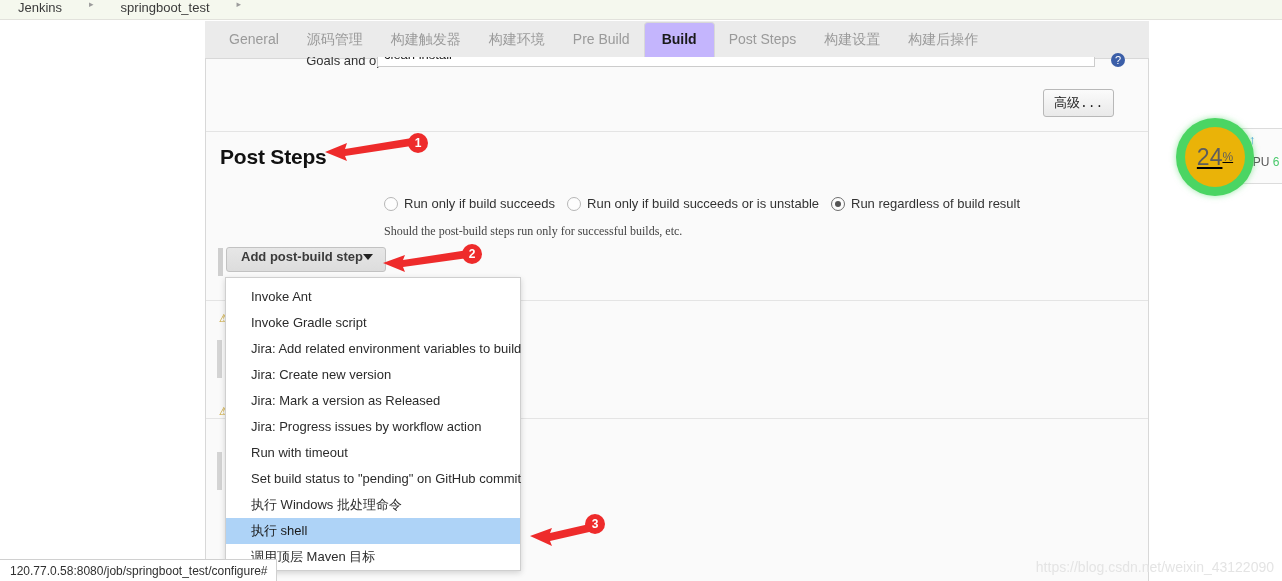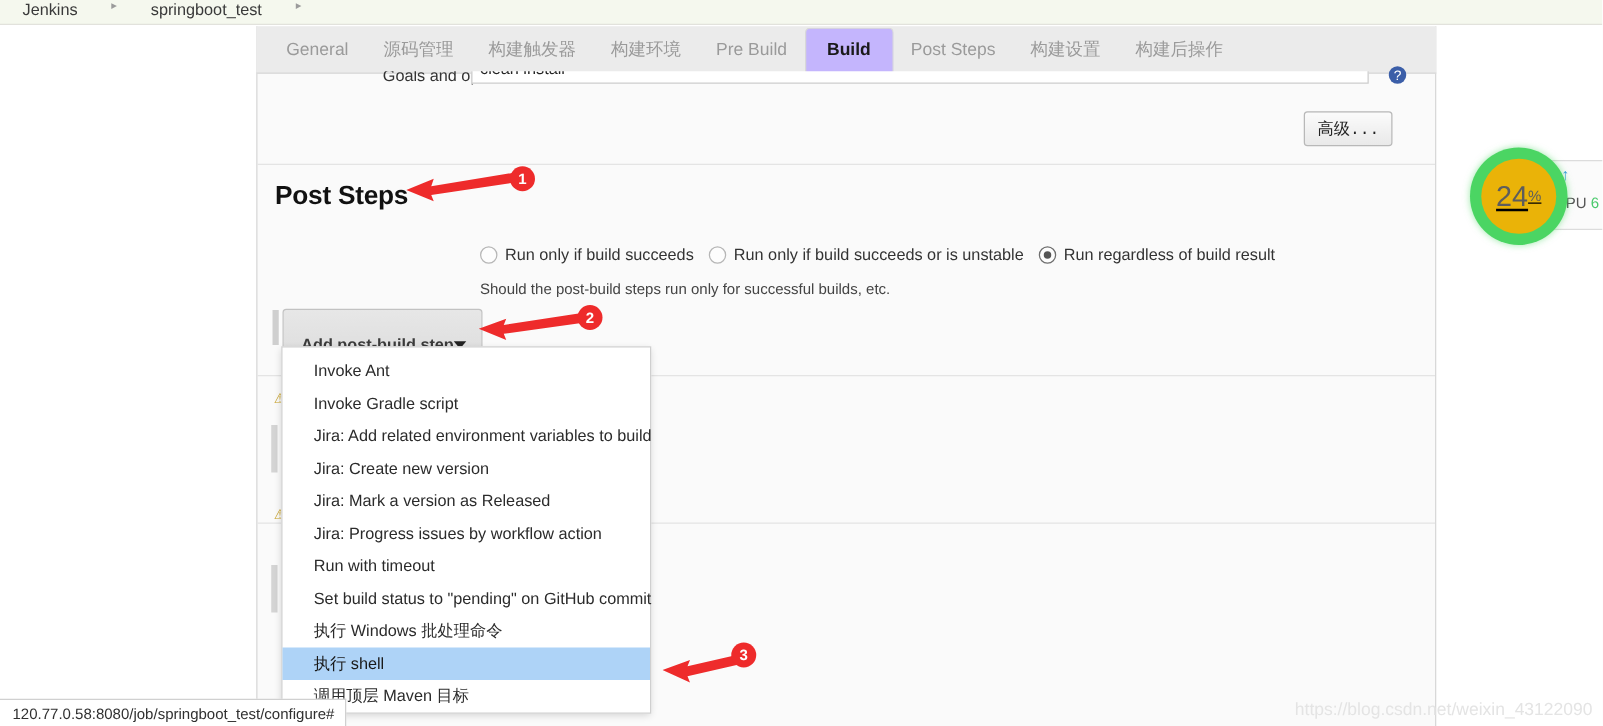--- a/index.html
+++ b/index.html
@@ -187,39 +187,40 @@
     left: 3px; top: 3px;
     width: 6px; height: 6px;
     border-radius: 50%;
     background: #555;
   }
   .radio-help {
     position: absolute;
     left: 384px; top: 224px;
     font-size: 12px;
     color: #444;
+    font-family: Liberation Serif, serif;
   }
 
   
   .btn-wrap {
     position: absolute;
     left: 218px; top: 247px;
   }
   .grip {
     position: absolute;
     left: 0px; top: 1px;
     width: 5px; height: 28px;
     background: #cfcfcf;
   }
   .add-btn {
     position: absolute;
     left: 8px; top: 0px;
     display: flex;
     align-items: center;
-    padding: 20px 12px 7px 14px;
+    padding: 1px 12px 7px 14px;
     font-size: 13px;
     font-weight: bold;
     color: #3b3b3b;
     background: linear-gradient(#e7e7e7, #dcdcdc);
     border: 1px solid #c2c2c2;
     border-radius: 3px;
     cursor: pointer;
     white-space: nowrap;
   }
   .caret {

